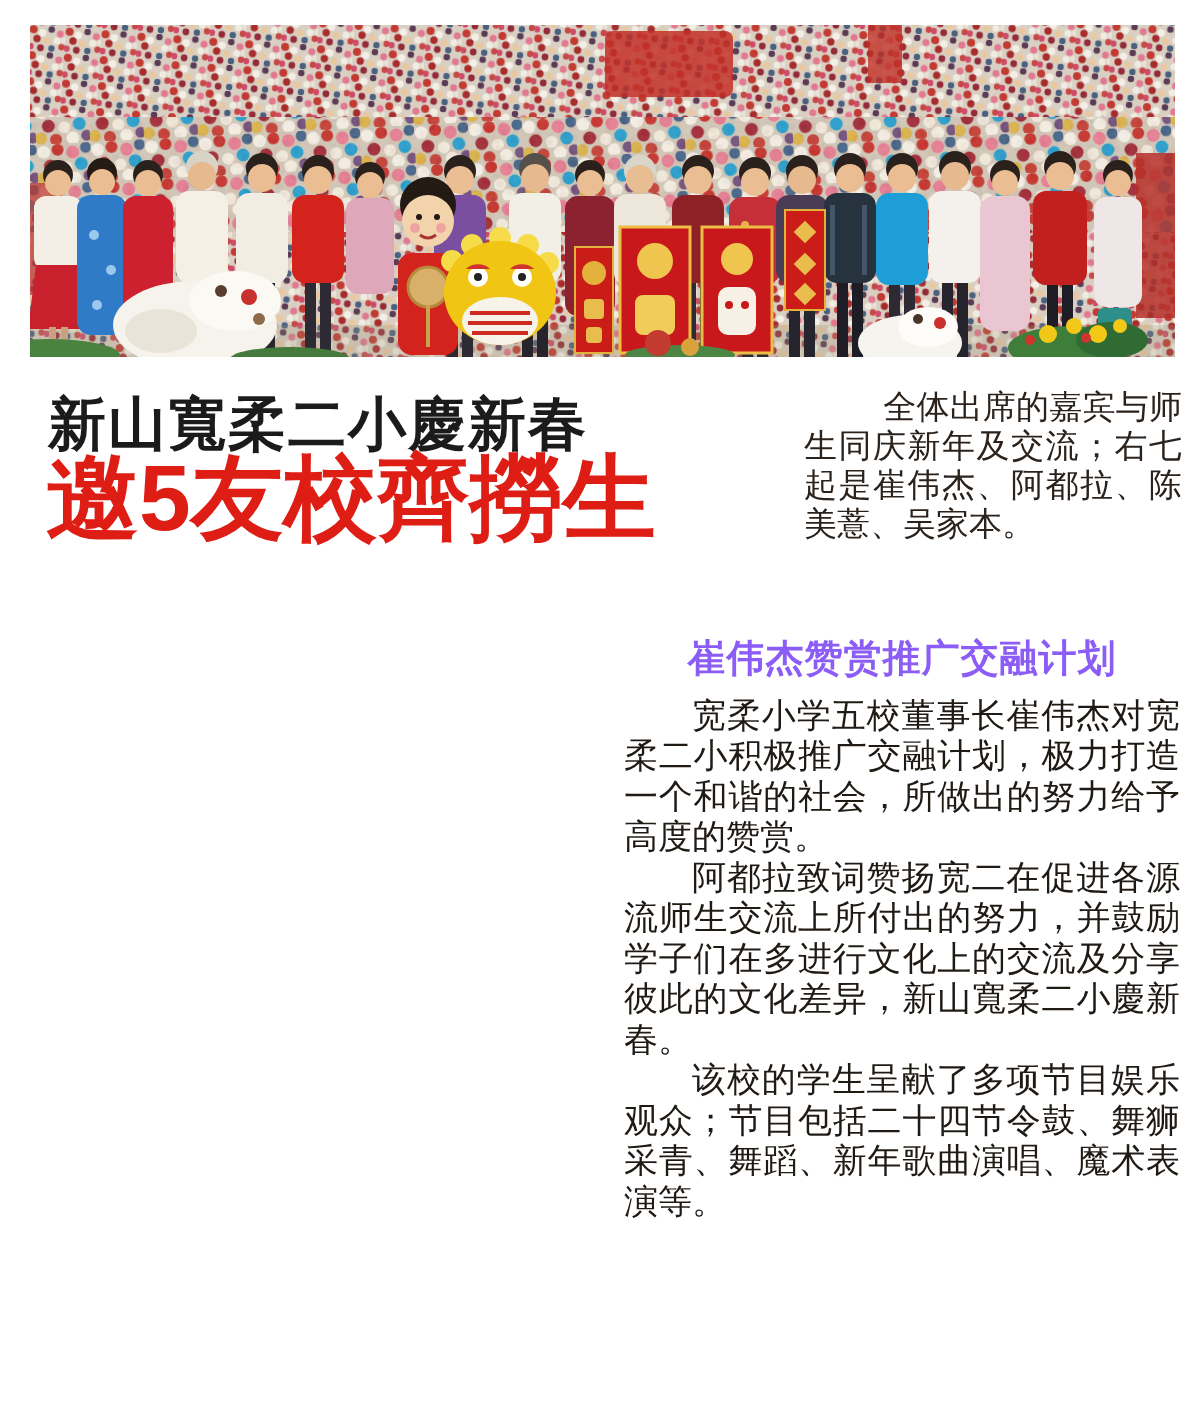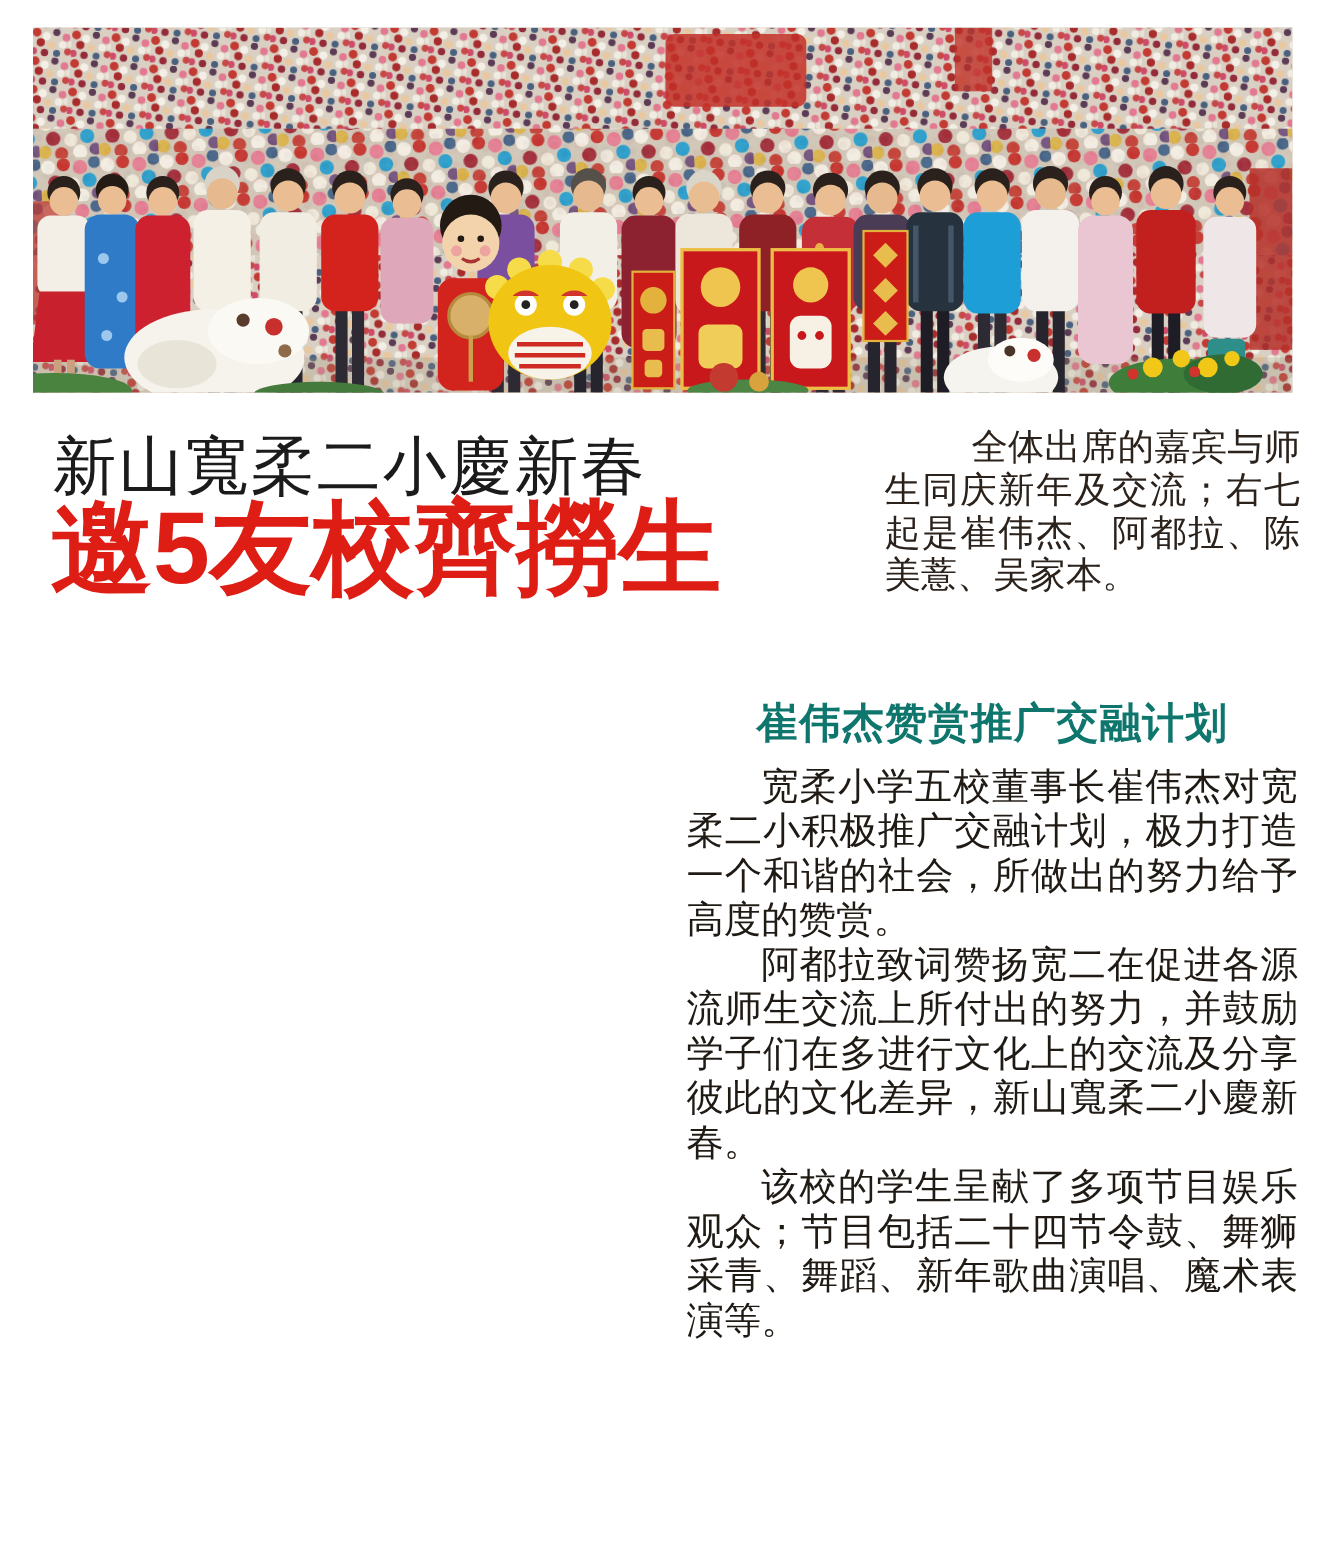--- a/index.html
+++ b/index.html
@@ -10,21 +10,21 @@
   }
   .photo {
     position:absolute; left:30px; top:25px; width:1145px; height:332px;
     margin:0; overflow:hidden; background:#d7cec0;
   }
   .photo svg { display:block; width:100%; height:100%; }
 
   .headline-kicker {
     position:absolute; left:48px; top:386px; margin:0;
     font-family:"Liberation Sans","DejaVu Sans",sans-serif;
-    font-size:58px; font-weight:400; letter-spacing:2px; color:#1b1b1b;
+    font-size:58px; font-weight:700; letter-spacing:2px; color:#1b1b1b;
     white-space:nowrap;
   }
   .headline-main {
     position:absolute; left:42px; top:446px; margin:4px;
     font-family:"Liberation Sans","DejaVu Sans",sans-serif;
     font-size:93px; font-weight:900; letter-spacing:0px; color:#de1d14;
     white-space:nowrap; line-height:1.04;
   }
   .caption {
     position:absolute; left:792px; top:388px; width:378px;
@@ -34,21 +34,21 @@
   .col {
     position:absolute; top:612px; font-size:34px; line-height:40.5px;
     text-align:justify; color:#201a15;
   }
   .col p { margin:0; text-indent:2em; }
   .col-left  { left:32px;  width:558px; }
   .col-right { left:624px; width:556px; }
   .subhead {
     margin:26px 0 17px 0; text-align:center;
     font-family:Liberation Serif, serif;
-    font-size:38px; font-weight:bold; color:#0f766e; letter-spacing:1px;
+    font-size:38px; font-weight:bold; color:#8b5cf6; letter-spacing:1px;
   }
 </style>
 </head>
 <body>
 
 <div class="page">
 
   <figure class="photo">
     <svg viewBox="0 0 1145 332" preserveAspectRatio="none">
       <defs>

